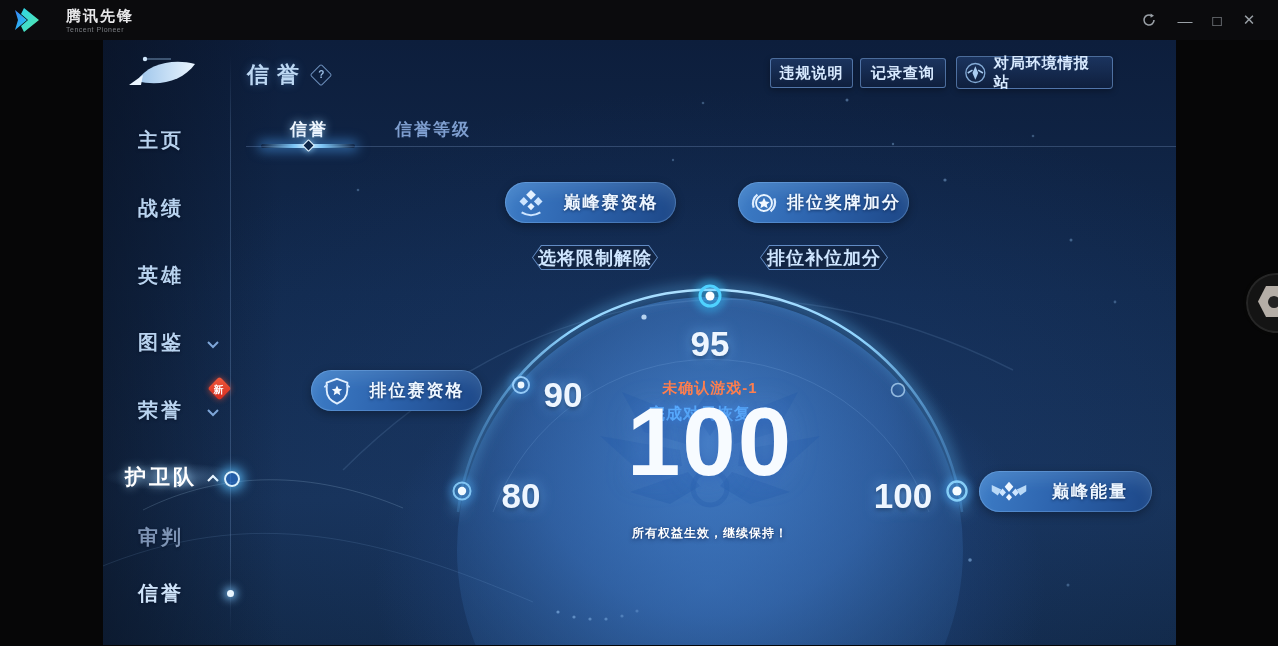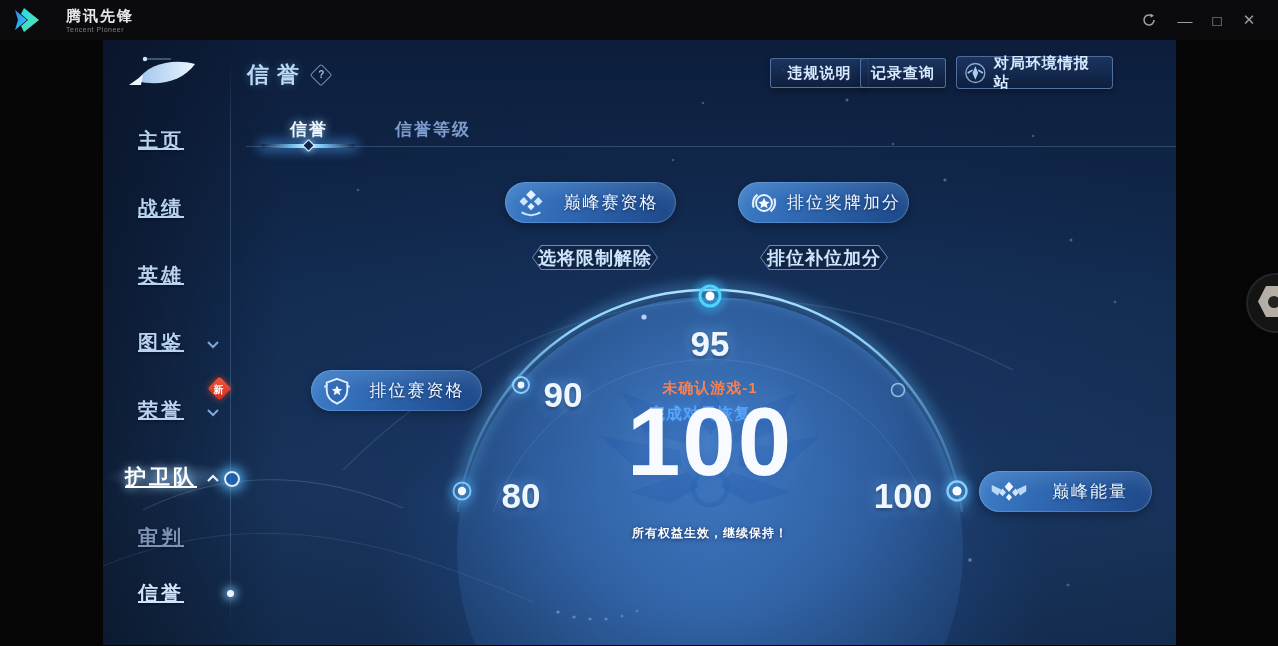--- a/index.html
+++ b/index.html
@@ -23,21 +23,21 @@
       radial-gradient(900px 520px at 58% 70%, rgba(32,74,142,.30), rgba(0,0,0,0) 72%),
       linear-gradient(180deg,#0d1e3c 0%,#122a4e 42%,#173156 76%,#122948 100%);}
   #sidebar-shade{position:absolute;left:0;top:0;width:180px;height:605px;
     background:linear-gradient(90deg, rgba(7,14,28,.55), rgba(7,14,28,0));}
   #guard-glow{position:absolute;left:0;top:402px;width:170px;height:70px;
     background:radial-gradient(100px 20px at 72px 35px, rgba(150,205,255,.35), rgba(0,0,0,0) 70%);}
   .gauge-svg{position:absolute;left:0;top:0;}
 
   
   .side-item{position:absolute;left:0;width:116px;text-align:center;font-size:20px;font-weight:bold;
-    color:#b9d3ef;letter-spacing:3px;cursor:pointer;line-height:28px;text-shadow:0 1px 3px rgba(0,10,30,.6);text-decoration:underline;}
+    color:#b9d3ef;letter-spacing:3px;cursor:pointer;line-height:28px;text-shadow:0 1px 3px rgba(0,10,30,.6);}
   .side-item.active{color:#ffffff;font-size:21px;text-shadow:0 0 10px rgba(170,220,255,.8);}
   .side-item.dim{color:#7e94b5;}
   .side-item.sel{color:#cfe4fa;}
   .chev{position:absolute;left:103px;width:14px;height:10px;}
   #divider{position:absolute;left:127px;top:16px;width:1px;height:578px;
     background:linear-gradient(180deg,rgba(140,180,230,0),rgba(140,180,230,.25) 15%,rgba(140,180,230,.25) 85%,rgba(140,180,230,0));}
   #divider-node{position:absolute;left:121px;top:431px;width:12px;height:12px;border-radius:50%;
     border:2px solid #d9f2ff;background:rgba(40,120,220,.6);box-shadow:0 0 12px 4px rgba(90,190,255,.8);}
   #divider-dot{position:absolute;left:124px;top:550px;width:7px;height:7px;border-radius:50%;
     background:#eaf6ff;box-shadow:0 0 8px 3px rgba(130,200,255,.8);}
@@ -68,21 +68,21 @@
     background:linear-gradient(90deg,rgba(90,170,255,0),rgba(130,205,255,.95) 35%,#d2eeff 50%,rgba(130,205,255,.95) 65%,rgba(90,170,255,0));
     box-shadow:0 0 12px 3px rgba(80,170,255,.55);}
   #tab-diamond{position:absolute;left:201px;top:101px;width:7px;height:7px;transform:rotate(45deg);
     background:#0e2748;border:1.5px solid #e2f4ff;border-radius:1px;box-shadow:0 0 6px rgba(160,220,255,.9);}
 
   
   .pill{position:absolute;height:41px;border-radius:21px;display:flex;align-items:center;cursor:pointer;
     background:linear-gradient(100deg,#3d7cc6 0%,#2d64ae 45%,#1d4787 100%);
     box-shadow:inset 0 0 0 1px rgba(155,205,255,.28), inset 0 10px 14px rgba(200,235,255,.12), 0 3px 10px rgba(0,0,0,.3);}
   .pill .picon{margin-left:11px;flex:0 0 auto;display:flex;}
-  .pill .plabel{flex:1;text-align:center;padding-right:0;color:#eef6ff;font-size:17px;font-weight:normal;
+  .pill .plabel{flex:1;text-align:center;padding-right:0;color:#eef6ff;font-size:17px;font-weight:bold;
     letter-spacing:2px;text-shadow:0 1px 3px rgba(0,20,50,.6);}
   .hexo{position:absolute;height:25px;cursor:pointer;
     clip-path:polygon(9px 0,calc(100% - 9px) 0,100% 50%,calc(100% - 9px) 100%,9px 100%,0 50%);
     background:rgba(125,172,235,.75);}
   .hexi{position:absolute;inset:1px;display:flex;align-items:center;justify-content:center;
     clip-path:polygon(8.5px 0,calc(100% - 8.5px) 0,100% 50%,calc(100% - 8.5px) 100%,8.5px 100%,0 50%);
     background:rgba(11,28,56,.92);color:#cfe6ff;font-size:18px;font-weight:bold;letter-spacing:1px;}
 
   
   .marker{position:absolute;width:80px;text-align:center;color:#eef6ff;font-size:35px;font-weight:bold;
@@ -278,21 +278,21 @@
 
     <div id="divider"></div>
     <div id="divider-node"></div>
     <div id="divider-dot"></div>
 
     <div id="page-title">信誉</div>
     <div id="help-icon">
       <span>?</span>
       </div>
 
-    <div class="hbtn" style="left:667px;width:99px">
+    <div class="hbtn" style="left:667px;width:83px">
       <span>违规说明</span>
       </div>
     <div class="hbtn" style="left:757px;width:86px">
       <span>记录查询</span>
       </div>
     <div class="hbtn" id="btn-intel" style="left:853px;width:157px">
       <svg width="26" height="26" viewBox="0 0 26 26">
         <circle cx="13" cy="13" r="10" fill="none" stroke="#8fb8e4" stroke-width="1.4" opacity=".9"></circle>
         <polygon points="13,6 16,13 13,20 10,13" fill="#a9ccf0"></polygon>
         <path d="M5 13 L10 10 M21 13 L16 10" stroke="#a9ccf0" stroke-width="1.6" fill="none"></path>

